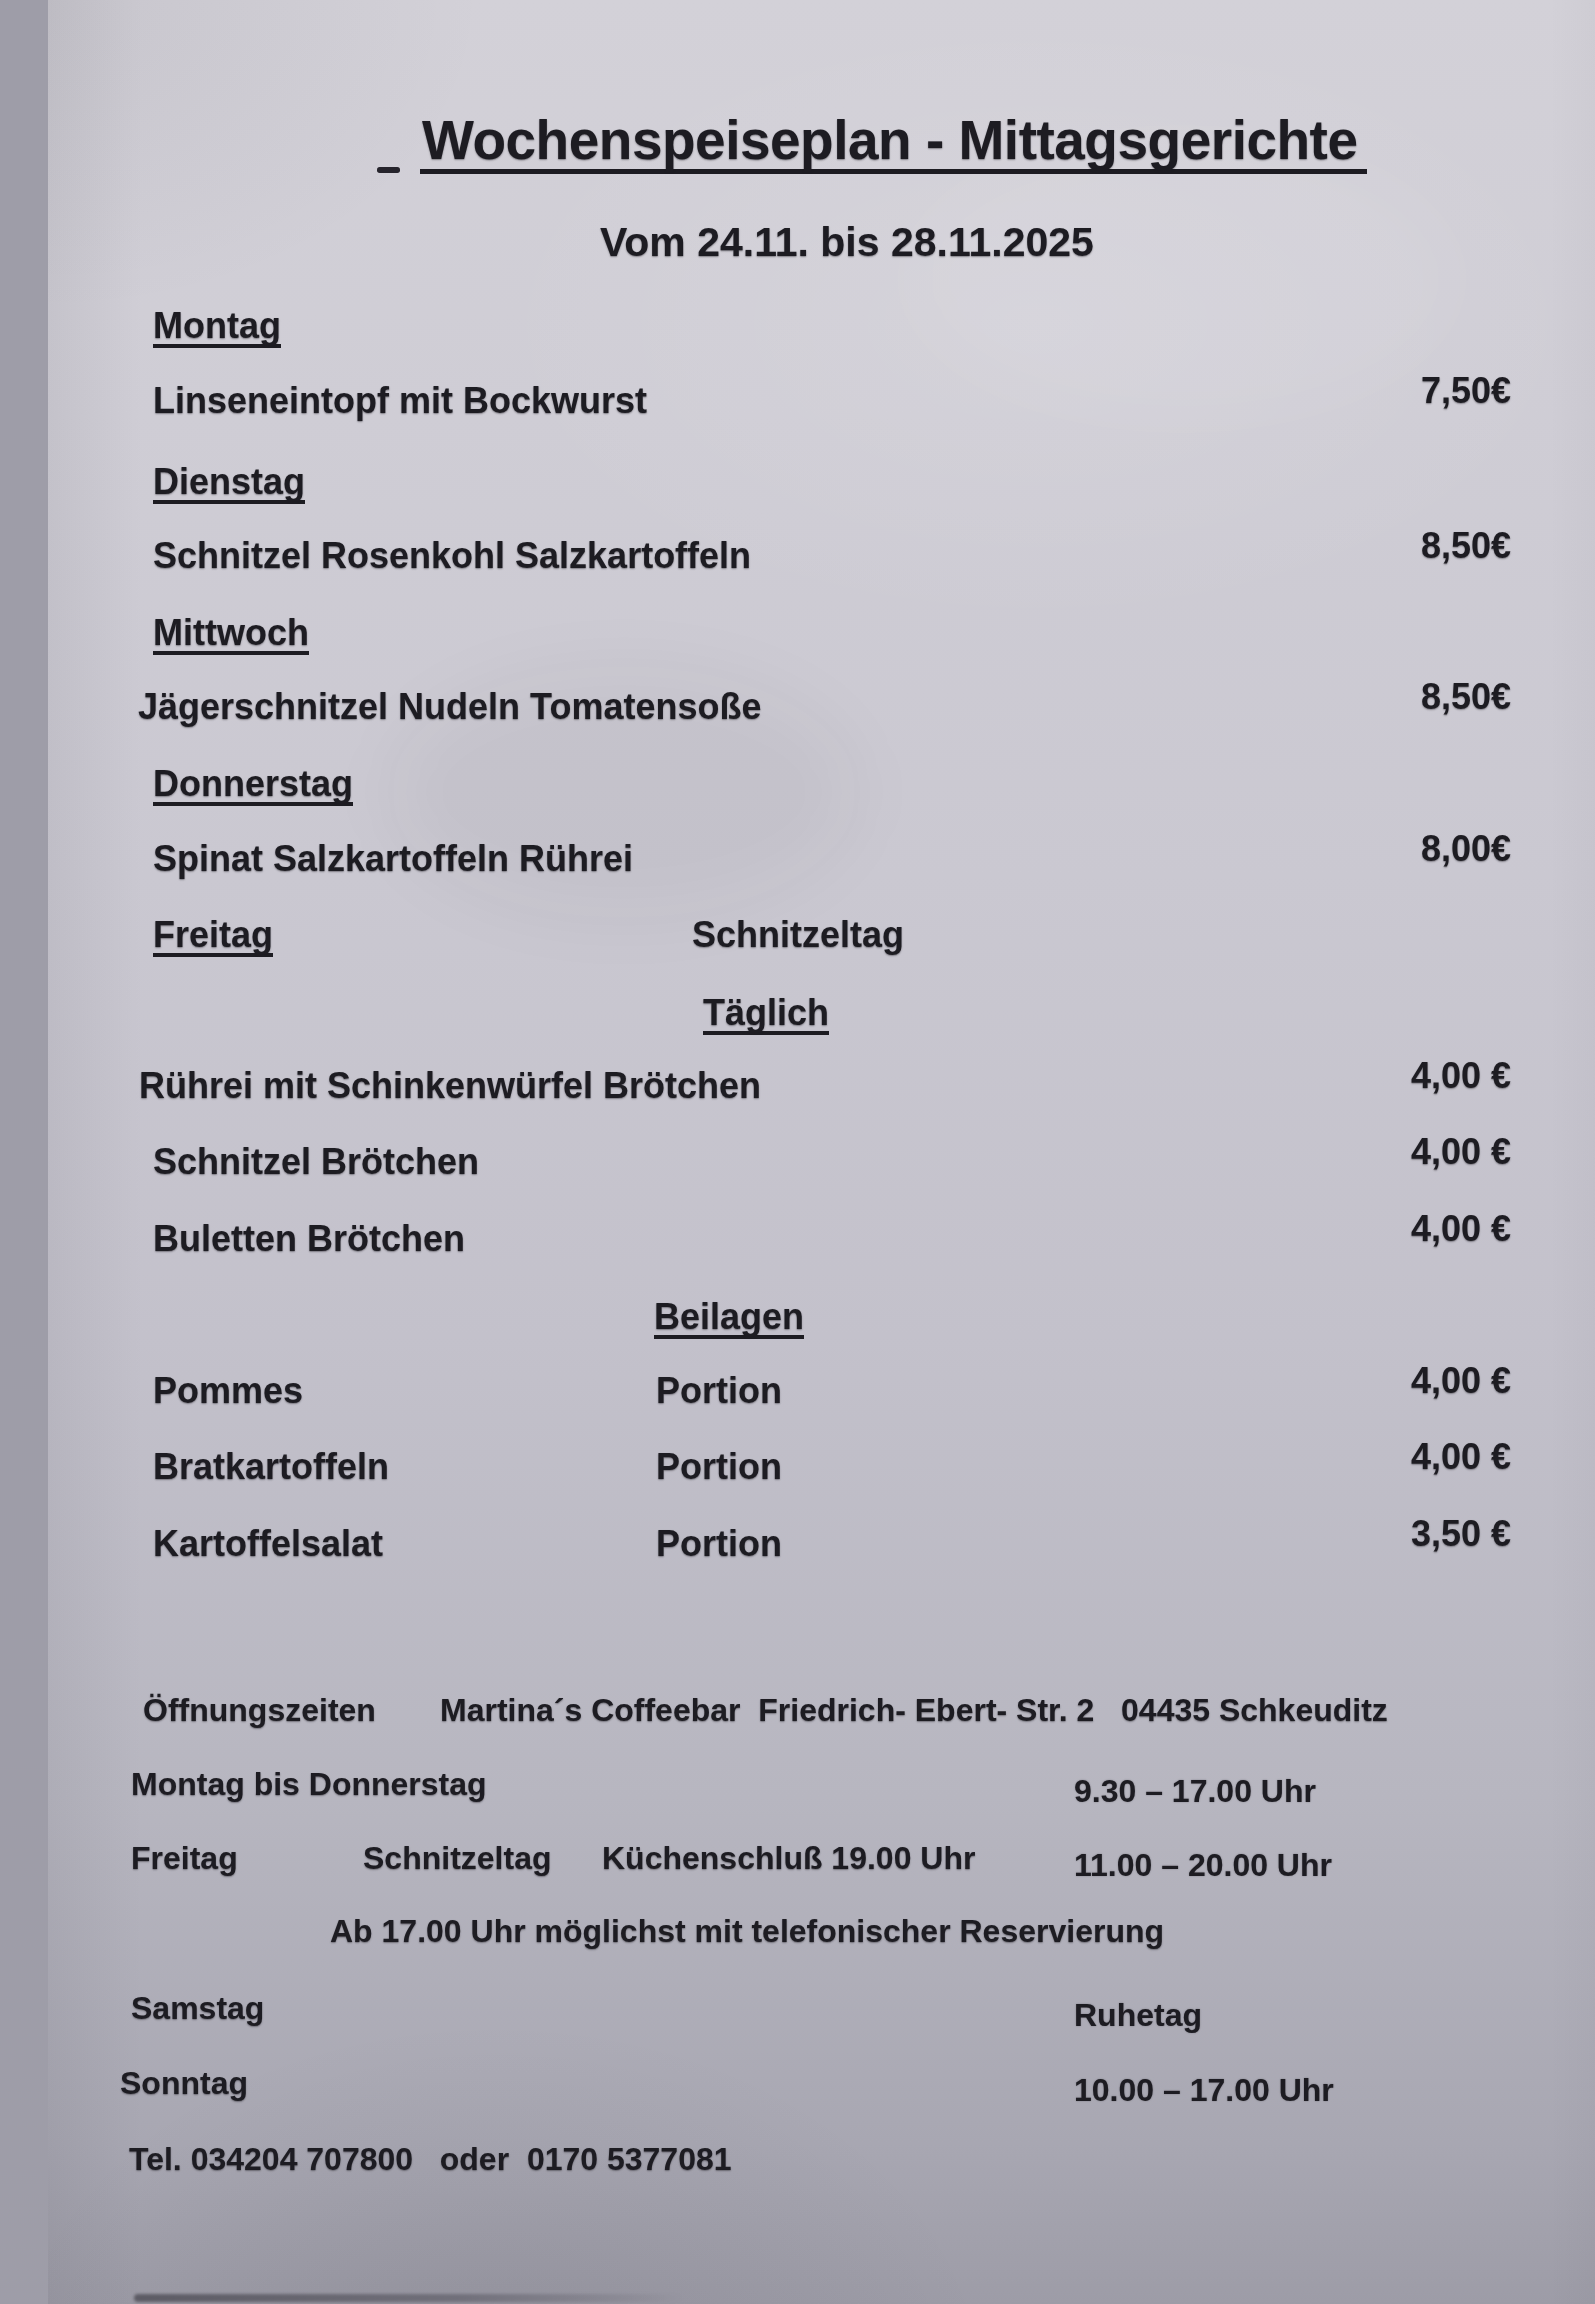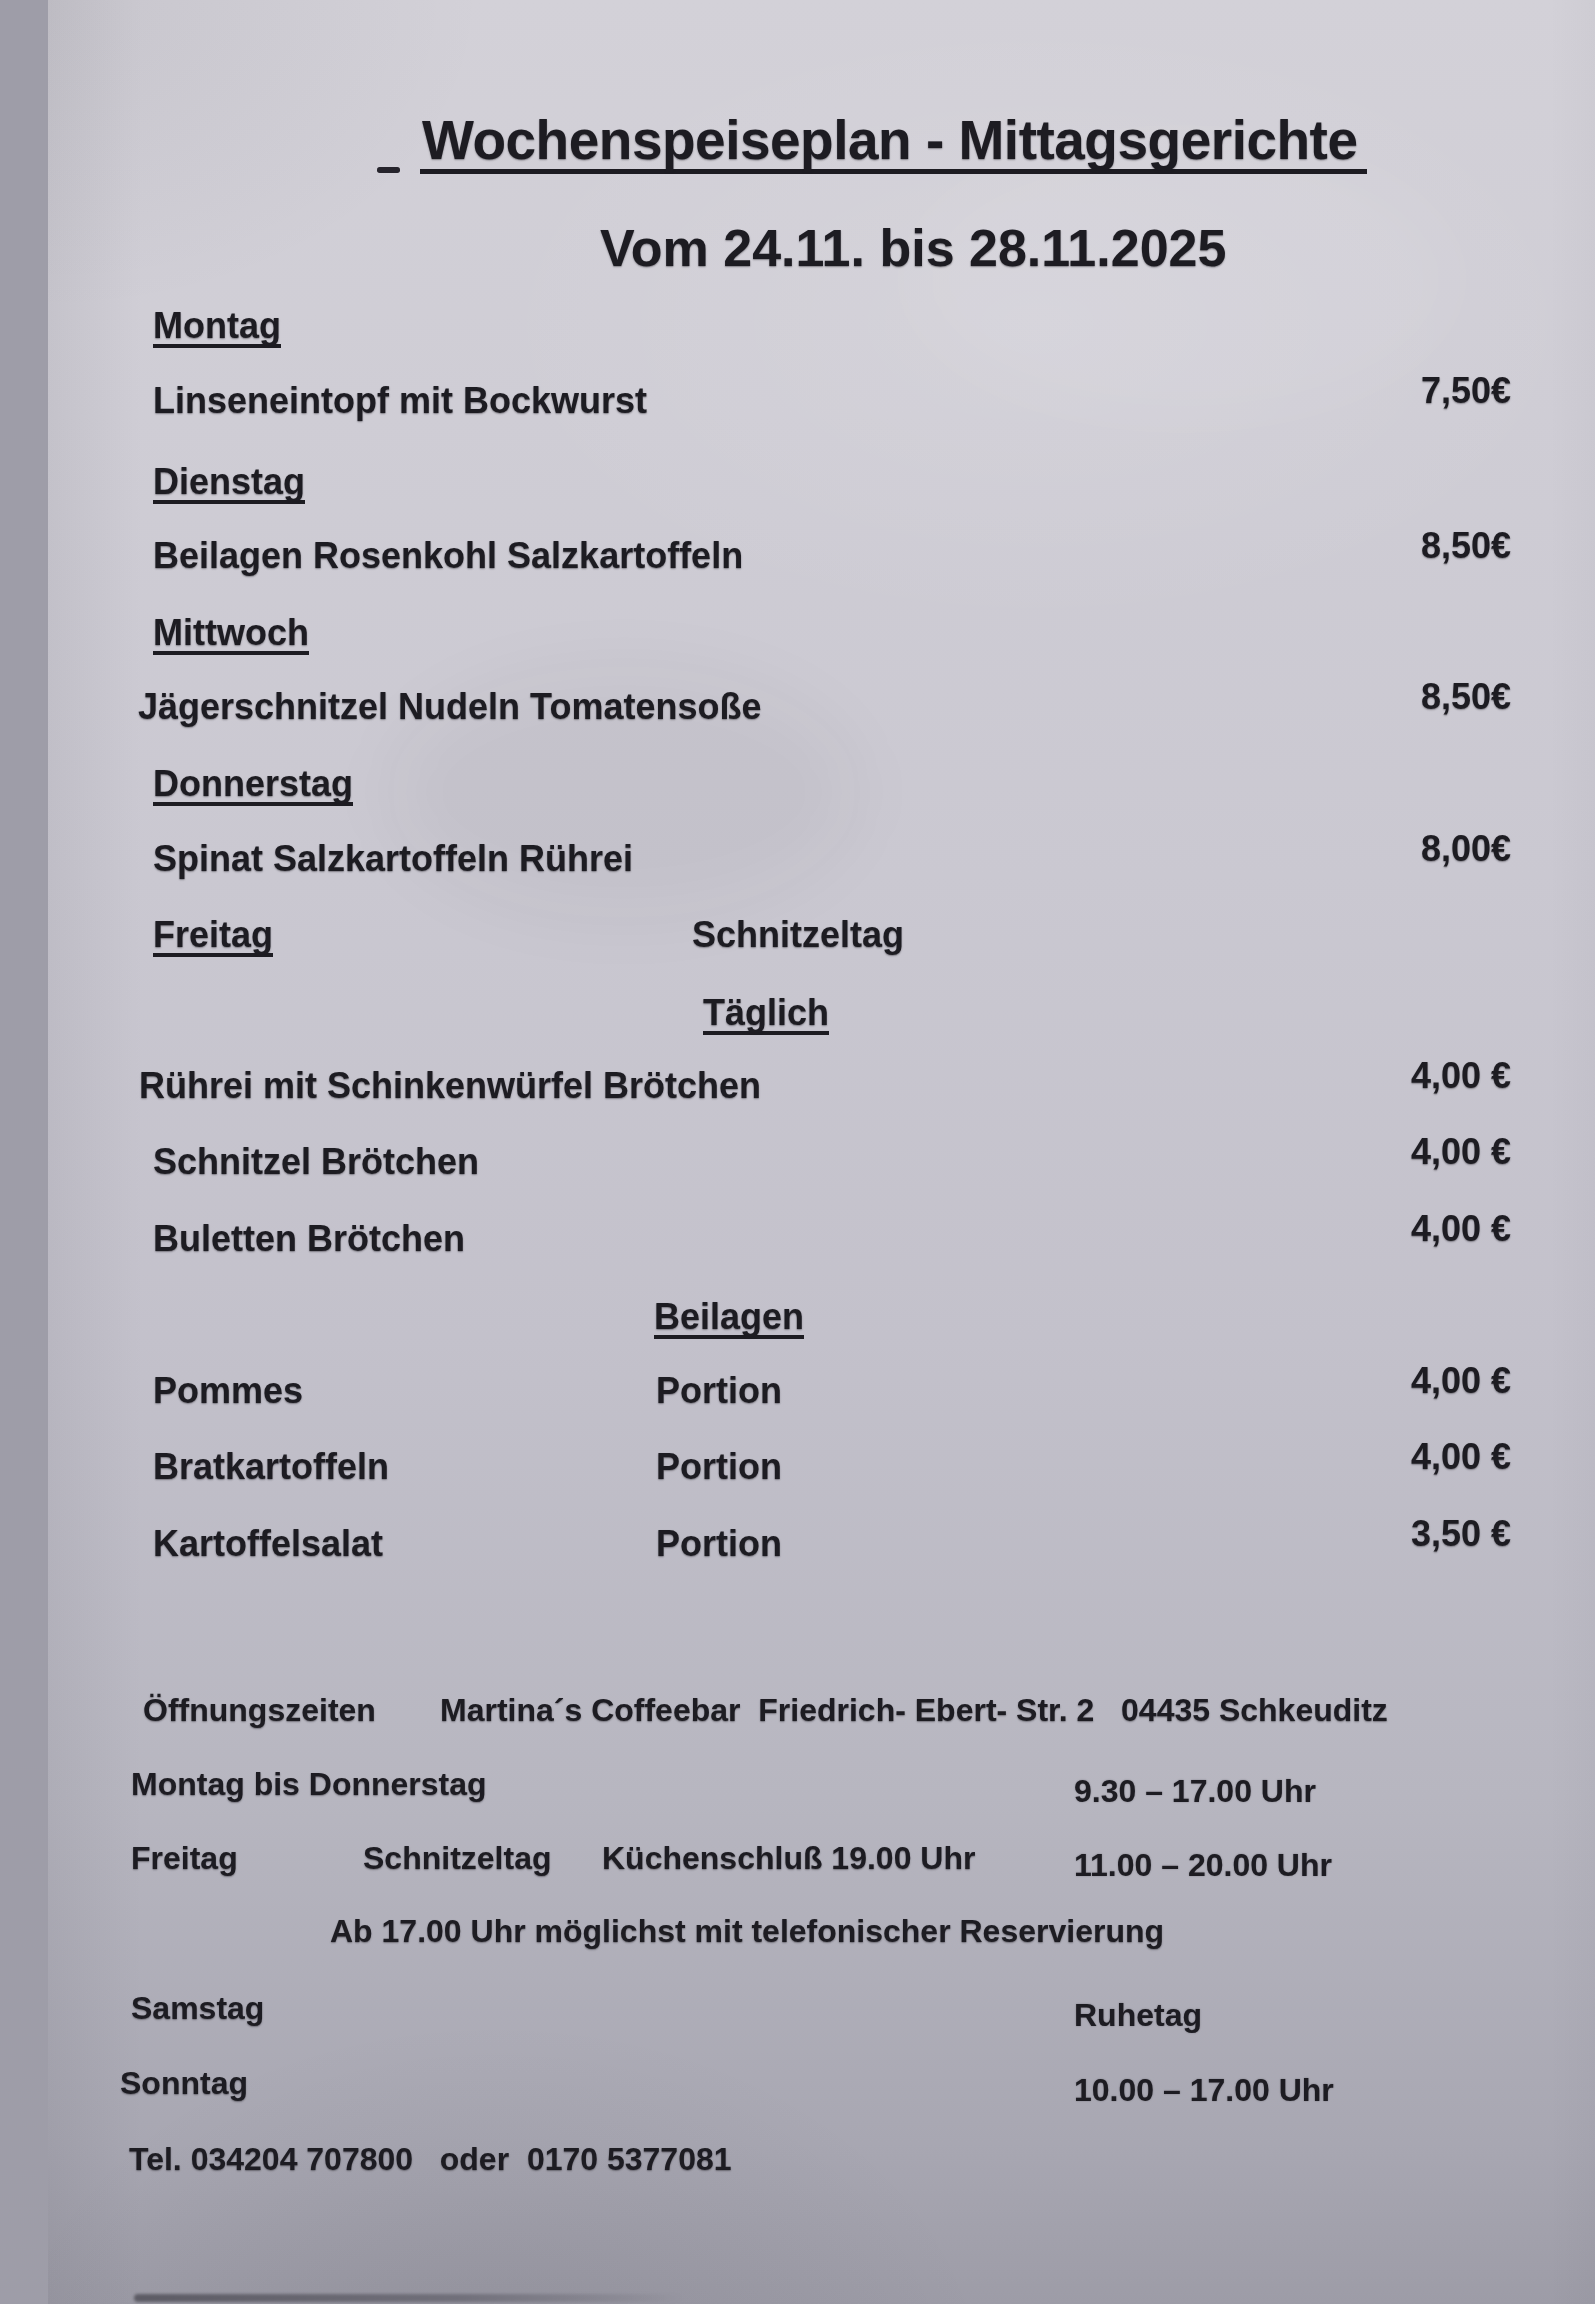--- a/index.html
+++ b/index.html
@@ -23,21 +23,21 @@
   .blob{position:absolute;border-radius:50%;filter:blur(31.5px);}
   .line{position:absolute;left:0;width:100%;height:0;line-height:1;}
   .t40{font-size:36px;}
   .t36{font-size:32px;}
   .abs{position:absolute;top:0;white-space:pre;}
   .u{display:inline-block;border-bottom:4.5px solid currentColor;}
   .price{position:absolute;top:0;right:133px;white-space:pre;transform:translateY(-10px);}
   .timecol{position:absolute;top:12px;left:1026px;width:378px;white-space:pre;transform:translateY(-5.4px);}
   .title{position:absolute;left:374px;top:113px;font-size:55px;line-height:1;letter-spacing:-0.5px;}
   .title .u2{display:inline-block;border-bottom:5.4px solid currentColor;padding:0 9px 0.9px 1.8px;margin-left:-1.8px;}
-  .subtitle{position:absolute;left:552px;top:222px;font-size:52px;line-height:1;}
+  .subtitle{position:absolute;left:552px;top:222px;font-size:41px;line-height:1;}
   .dashmark{position:absolute;left:329px;top:167px;width:23.4px;height:6.3px;background:#26242c;border-radius:2.7px;}
   .takeaway{position:absolute;left:417px;top:1608px;font-size:43px;line-height:1;}
   .edge-shadow{position:absolute;left:86px;top:2294px;width:549px;height:8px;border-radius:4.5px;opacity:.55;
     background:linear-gradient(90deg,#2a2931,#55545e 60%,rgba(85,84,94,0));filter:blur(1.4px);}
 </style>
 </head>
 <body>
 
 <div class="sheet">
 
@@ -55,21 +55,21 @@
   </div>
   <div class="line t40" style="top:383px">
     <span class="abs" style="left:105px">Linseneintopf mit Bockwurst</span>
     <span class="price">7,50€</span>
   </div>
 
   <div class="line t40" style="top:464px">
     <span class="abs u" style="left:105px">Dienstag</span>
   </div>
   <div class="line t40" style="top:538px">
-    <span class="abs" style="left:105px">Beilagen Rosenkohl Salzkartoffeln</span>
+    <span class="abs" style="left:105px">Schnitzel Rosenkohl Salzkartoffeln</span>
     <span class="price">8,50€</span>
   </div>
 
   <div class="line t40" style="top:615px">
     <span class="abs u" style="left:105px">Mittwoch</span>
   </div>
   <div class="line t40" style="top:689px">
     <span class="abs" style="left:90px">Jägerschnitzel Nudeln Tomatensoße</span>
     <span class="price">8,50€</span>
   </div>

